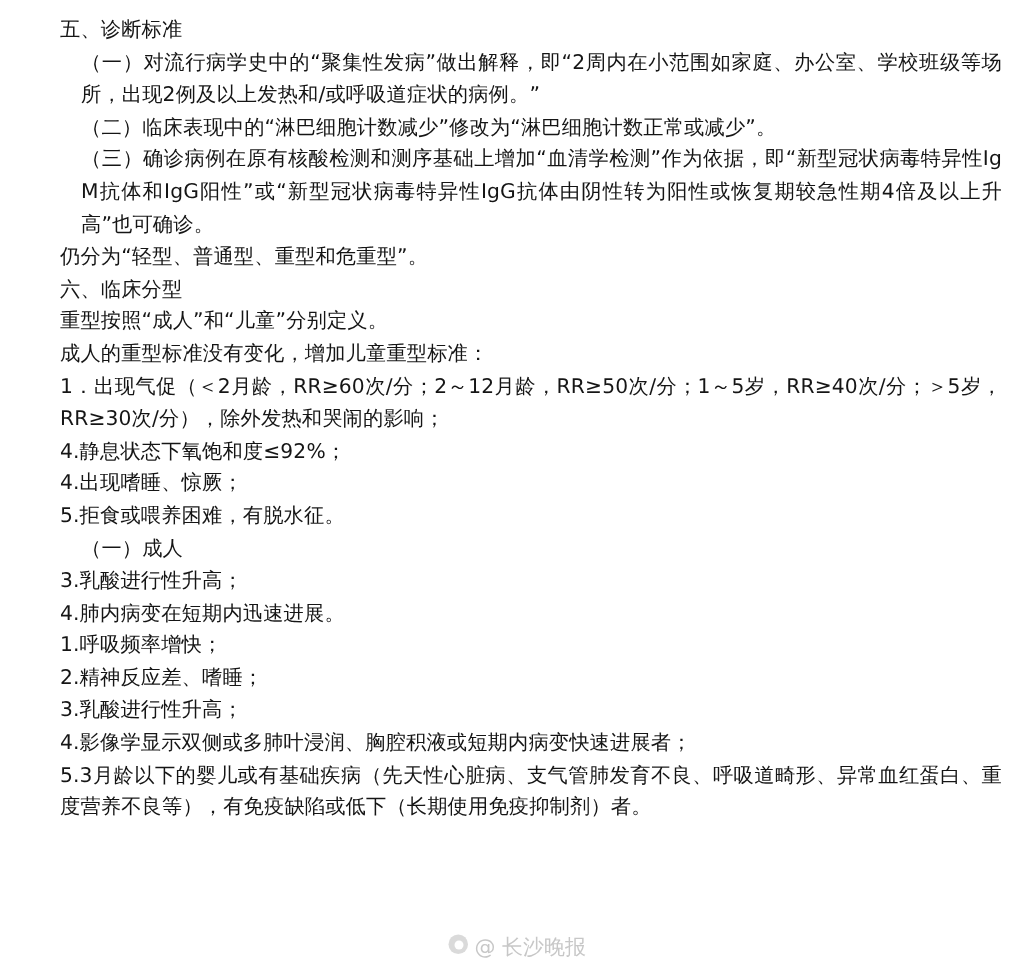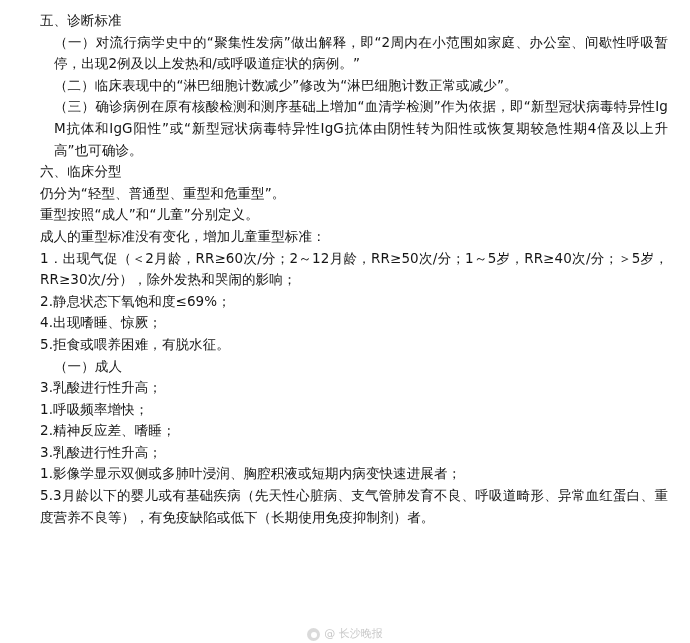--- a/index.html
+++ b/index.html
@@ -49,23 +49,23 @@
     left: 0;
     right: 0;
     bottom: 2px;
     display: flex;
     justify-content: center;
     align-items: center;
     opacity: 0.55;
   }
   .watermark {
     display: inline-flex;
-    align-items: flex-end;
+    align-items: flex-start;
     gap: 4px;
-    font-size: 11px;
+    font-size: 14px;
     color: #9a9a9a;
   }
   .wm-logo {
     width: 13px;
     height: 13px;
     border-radius: 50%;
     background: #bdbdbd;
     display: inline-block;
     position: relative;
   }
@@ -79,37 +79,38 @@
     border-radius: 50%;
     background: #ffffff;
   }
 </style>
 </head>
 <body>
 
 <div id="page">
   <div class="doc-body" id="doc-body">
       <p class="line para indent-1">五、诊断标准</p>
-      <p class="line para indent-2">（一）对流行病学史中的“聚集性发病”做出解释，即“2周内在小范围如家庭、办公室、间歇性呼吸暂停，出现2例及以上发热和/或呼吸道症状的病例。”</p>
+      <p class="line para indent-2">（一）对流行病学史中的“聚集性发病”做出解释，即“2周内在小范围如家庭、办公室、学校班级等场所，出现2例及以上发热和/或呼吸道症状的病例。”</p>
       <p class="line para indent-2">（二）临床表现中的“淋巴细胞计数减少”修改为“淋巴细胞计数正常或减少”。</p>
       <p class="line para indent-2">（三）确诊病例在原有核酸检测和测序基础上增加“血清学检测”作为依据，即“新型冠状病毒特异性IgM抗体和IgG阳性”或“新型冠状病毒特异性IgG抗体由阴性转为阳性或恢复期较急性期4倍及以上升高”也可确诊。</p>
+      <p class="line para indent-1">仍分为“轻型、普通型、重型和危重型”。</p>
       <p class="line para indent-1">六、临床分型</p>
-      <p class="line para indent-1">仍分为“轻型、普通型、重型和危重型”。</p>
       <p class="line para indent-1">重型按照“成人”和“儿童”分别定义。</p>
       <p class="line para indent-1">成人的重型标准没有变化，增加儿童重型标准：</p>
       <p class="line para indent-1">1．出现气促（＜2月龄，RR≥60次/分；2～12月龄，RR≥50次/分；1～5岁，RR≥40次/分；＞5岁，RR≥30次/分），除外发热和哭闹的影响；</p>
-      <p class="line para indent-1">2.静息状态下氧饱和度≤69%；</p>
+      <p class="line para indent-1">4.静息状态下氧饱和度≤92%；</p>
       <p class="line para indent-1">4.出现嗜睡、惊厥；</p>
       <p class="line para indent-1">5.拒食或喂养困难，有脱水征。</p>
       <p class="line para indent-2">（一）成人</p>
       <p class="line para indent-1">3.乳酸进行性升高；</p>
+      <p class="line para indent-1">4.肺内病变在短期内迅速进展。</p>
       <p class="line para indent-1">1.呼吸频率增快；</p>
       <p class="line para indent-1">2.精神反应差、嗜睡；</p>
       <p class="line para indent-1">3.乳酸进行性升高；</p>
-      <p class="line para indent-1">1.影像学显示双侧或多肺叶浸润、胸腔积液或短期内病变快速进展者；</p>
+      <p class="line para indent-1">4.影像学显示双侧或多肺叶浸润、胸腔积液或短期内病变快速进展者；</p>
       <p class="line para indent-1">5.3月龄以下的婴儿或有基础疾病（先天性心脏病、支气管肺发育不良、呼吸道畸形、异常血红蛋白、重度营养不良等），有免疫缺陷或低下（长期使用免疫抑制剂）者。</p>
     </div>
 
   <div class="watermark-row">
     <span class="watermark">
       <span class="wm-logo"></span>
       <span>@ 长沙晚报</span>
     </span>
   </div>
 </div>

